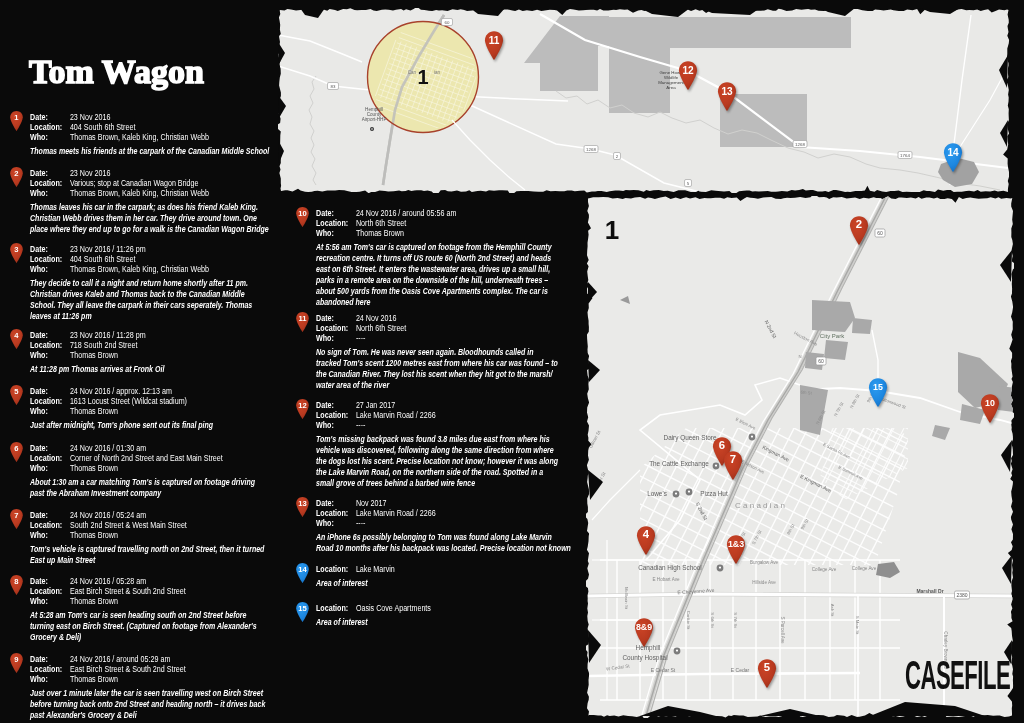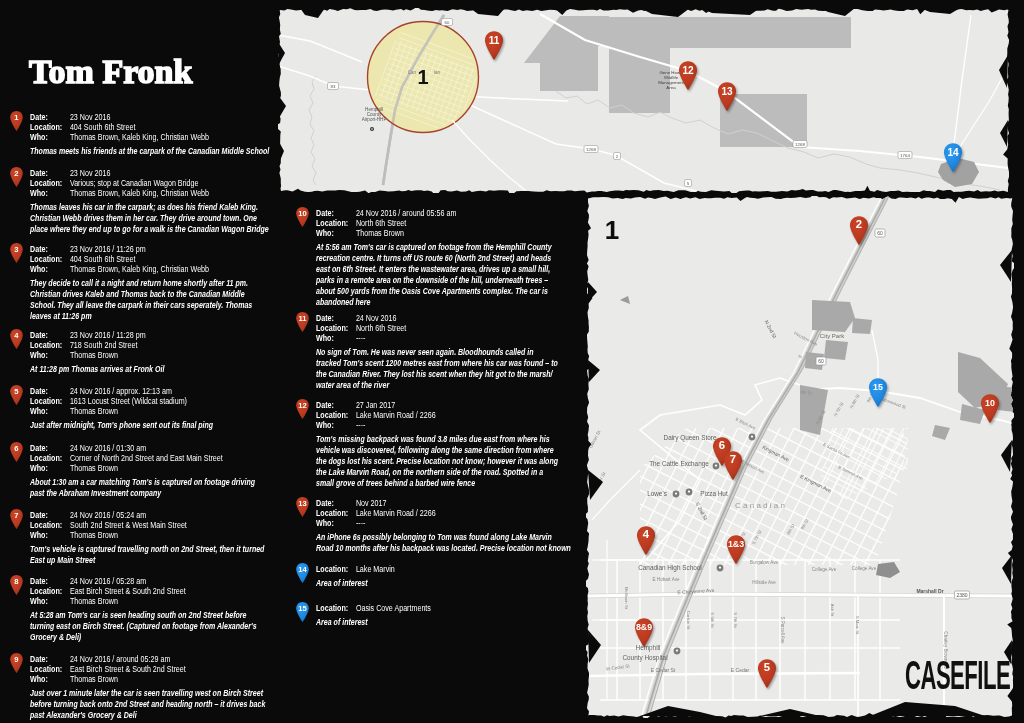--- a/index.html
+++ b/index.html
@@ -16,21 +16,21 @@
   .lab{display:inline-block;width:47.5px;font-weight:bold;}
   .desc{font-size:8.4px;line-height:11px;font-style:italic;font-weight:bold;margin-top:4px;white-space:nowrap;}
   .pin{position:absolute;}
   .pinnum{fill:#fff;font-family:"Liberation Sans",sans-serif;font-weight:bold;}
 </style>
 </head>
 <body>
 <div id="page">
 
 
-<div class="title2">Tom Fronk</div>
+<div class="title2">Tom Wagon</div>
 
 <svg width="0" height="0" style="position:absolute">
   <defs>
     <radialGradient id="rg" cx="0.38" cy="0.3" r="0.85">
       <stop offset="0" stop-color="#cb4426"></stop>
       <stop offset="0.55" stop-color="#b93a20"></stop>
       <stop offset="1" stop-color="#8e2a16"></stop>
     </radialGradient>
     <radialGradient id="bg" cx="0.38" cy="0.3" r="0.85">
       <stop offset="0" stop-color="#2d9cf0"></stop>

